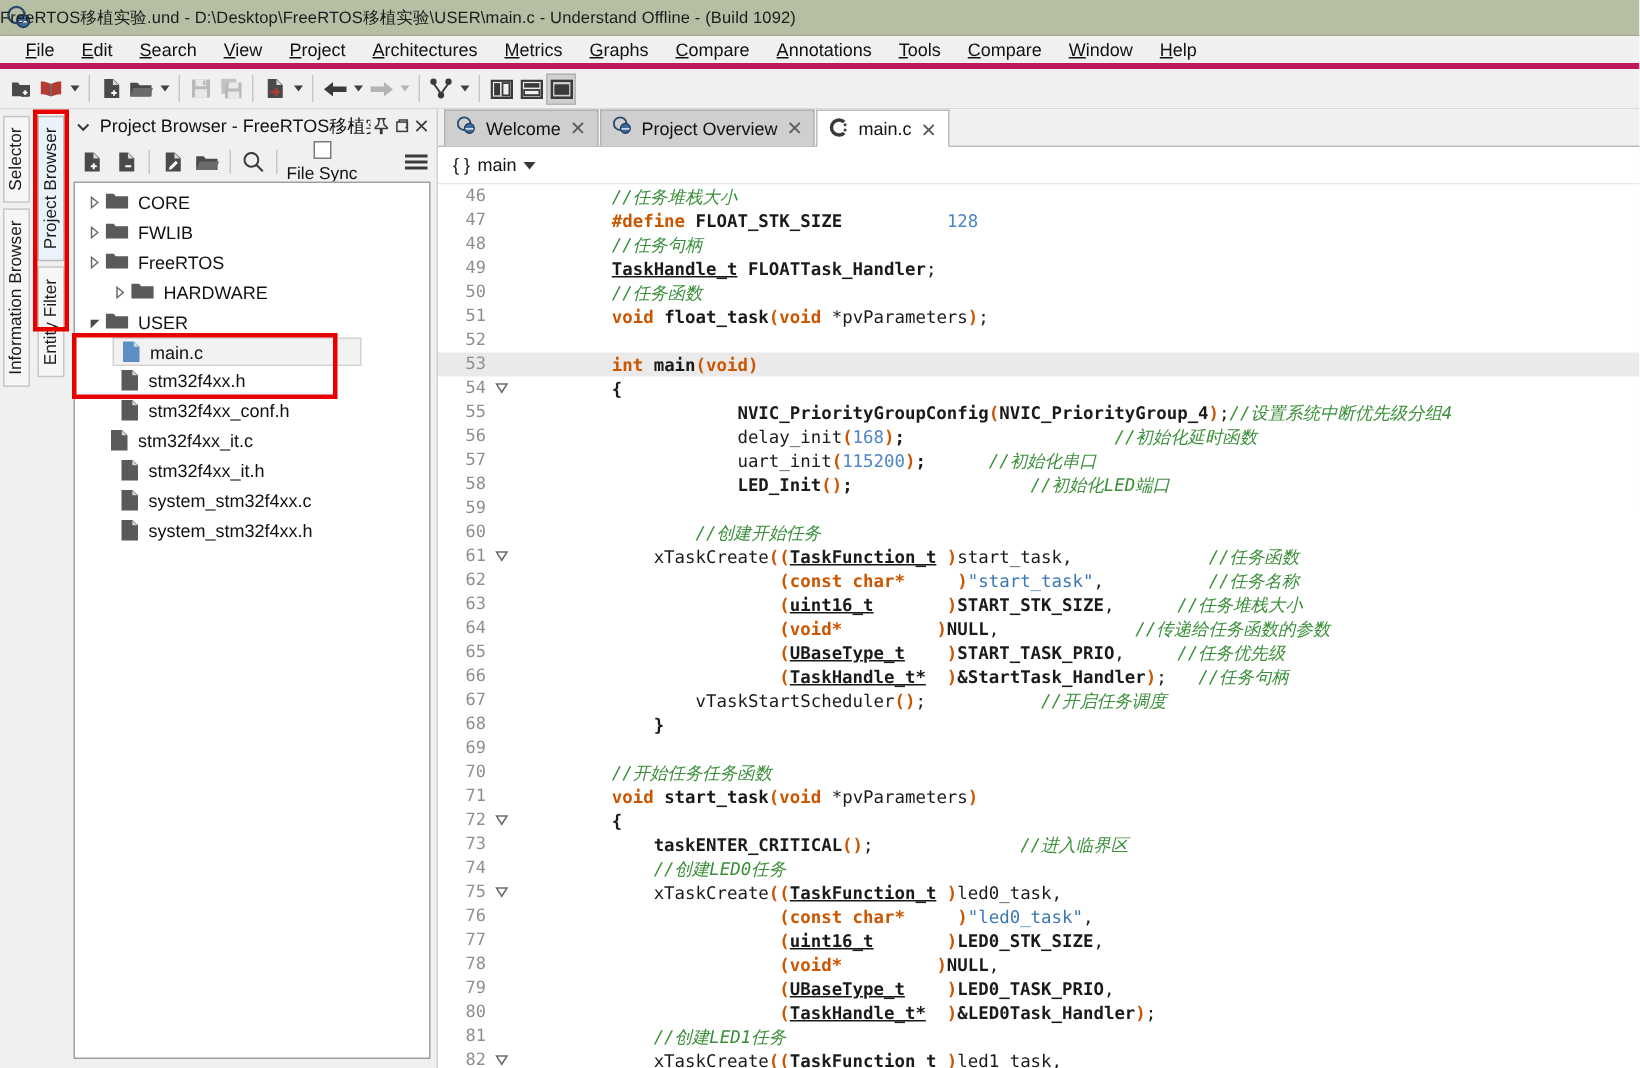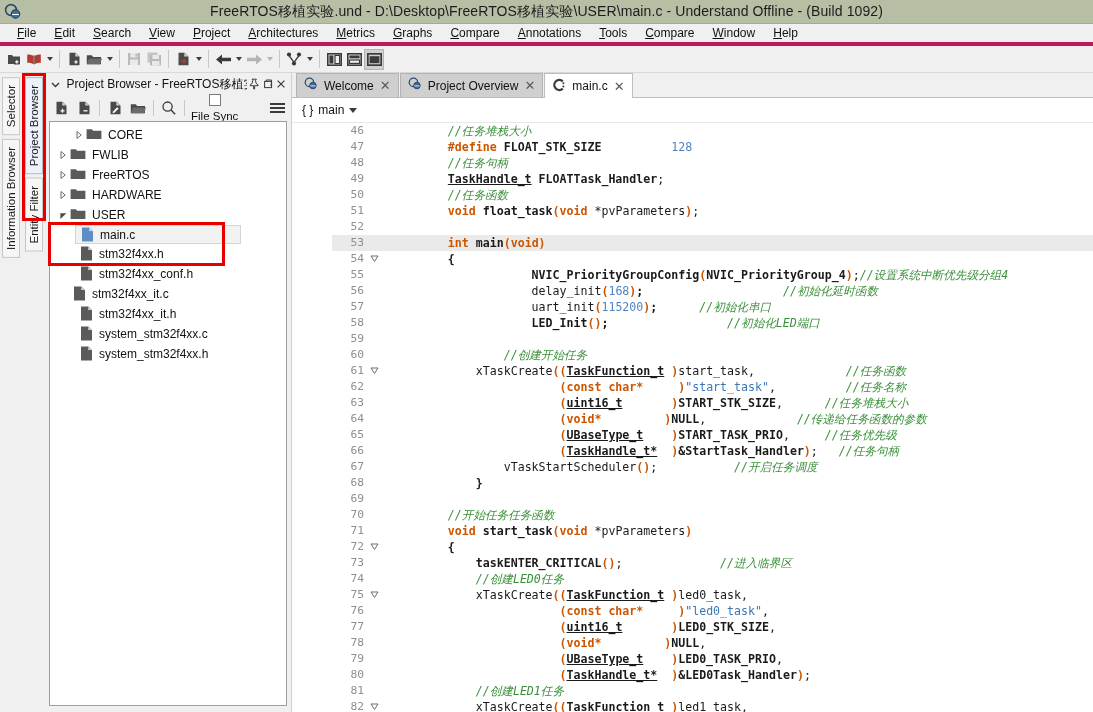--- a/index.html
+++ b/index.html
@@ -22,22 +22,22 @@
   }
   #app-icon {
     width: 18px; height: 18px;
     margin-left: 4px;
     flex: 0 0 auto;
     position: relative;
   }
   #title-text {
     position: absolute;
     left: 0; right: 0;
-    text-align: center;
-    font-size: 14px;
+    text-align: left;
+    font-size: 11px;
     color: #1c1c1c;
     letter-spacing: .1px;
     white-space: nowrap;
   }
 
   
   #menubar {
     height: 22px;
     background: #f0f0f0;
     display: flex;
@@ -269,21 +269,20 @@
     border-right: 4px solid transparent;
     border-top: 5px solid #3a3a3a;
     margin-top: 2px;
   }
 
   #code-scroll {
     flex: 1 1 auto;
     overflow: hidden;
     position: relative;
     background: #ffffff;
-    margin-left: 40px;
   }
   #code {
     font-family: "DejaVu Sans Mono", monospace;
     font-size: 11.6px;
     line-height: 16px;
     white-space: pre;
   }
   .cline {
     height: 16px;
     display: flex;
@@ -547,63 +546,63 @@
       </div>
       <div id="hamburger">
         <div></div>
           <div></div>
           <div></div>
       </div>
     </div>
 
     <div id="tree">
 
-      <div class="tree-row" style="padding-left:22px">
-        <span class="tw-arrow">
-          <svg width="8" height="10" viewBox="0 0 8 10">
-              <path d="M2 1.5 L6.2 5 L2 8.5z" fill="none" stroke="#6b6b6b" stroke-width="1"></path>
-            </svg>
-        </span>
-        <span class="folder-ic">
-          <svg width="16" height="14" viewBox="0 0 16 14">
-              <path d="M.6 2.2h5.2l1.3 1.6H15.4v8.2H.6z" fill="#5a5a5a"></path>
-            </svg>
-        </span>
-        <span>CORE</span>
-      </div>
-
       <div class="tree-row" style="padding-left:6px">
         <span class="tw-arrow">
           <svg width="8" height="10" viewBox="0 0 8 10">
               <path d="M2 1.5 L6.2 5 L2 8.5z" fill="none" stroke="#6b6b6b" stroke-width="1"></path>
             </svg>
         </span>
         <span class="folder-ic">
           <svg width="16" height="14" viewBox="0 0 16 14">
               <path d="M.6 2.2h5.2l1.3 1.6H15.4v8.2H.6z" fill="#5a5a5a"></path>
             </svg>
         </span>
-        <span>FWLIB</span>
+        <span>CORE</span>
       </div>
 
       <div class="tree-row" style="padding-left:6px">
         <span class="tw-arrow">
           <svg width="8" height="10" viewBox="0 0 8 10">
               <path d="M2 1.5 L6.2 5 L2 8.5z" fill="none" stroke="#6b6b6b" stroke-width="1"></path>
             </svg>
         </span>
         <span class="folder-ic">
           <svg width="16" height="14" viewBox="0 0 16 14">
               <path d="M.6 2.2h5.2l1.3 1.6H15.4v8.2H.6z" fill="#5a5a5a"></path>
             </svg>
         </span>
+        <span>FWLIB</span>
+      </div>
+
+      <div class="tree-row" style="padding-left:6px">
+        <span class="tw-arrow">
+          <svg width="8" height="10" viewBox="0 0 8 10">
+              <path d="M2 1.5 L6.2 5 L2 8.5z" fill="none" stroke="#6b6b6b" stroke-width="1"></path>
+            </svg>
+        </span>
+        <span class="folder-ic">
+          <svg width="16" height="14" viewBox="0 0 16 14">
+              <path d="M.6 2.2h5.2l1.3 1.6H15.4v8.2H.6z" fill="#5a5a5a"></path>
+            </svg>
+        </span>
         <span>FreeRTOS</span>
       </div>
 
-      <div class="tree-row" style="padding-left:6px">
+      <div class="tree-row" style="padding-left:23px">
         <span class="tw-arrow">
           <svg width="8" height="10" viewBox="0 0 8 10">
               <path d="M2 1.5 L6.2 5 L2 8.5z" fill="none" stroke="#6b6b6b" stroke-width="1"></path>
             </svg>
         </span>
         <span class="folder-ic">
           <svg width="16" height="14" viewBox="0 0 16 14">
               <path d="M.6 2.2h5.2l1.3 1.6H15.4v8.2H.6z" fill="#5a5a5a"></path>
             </svg>
         </span>

